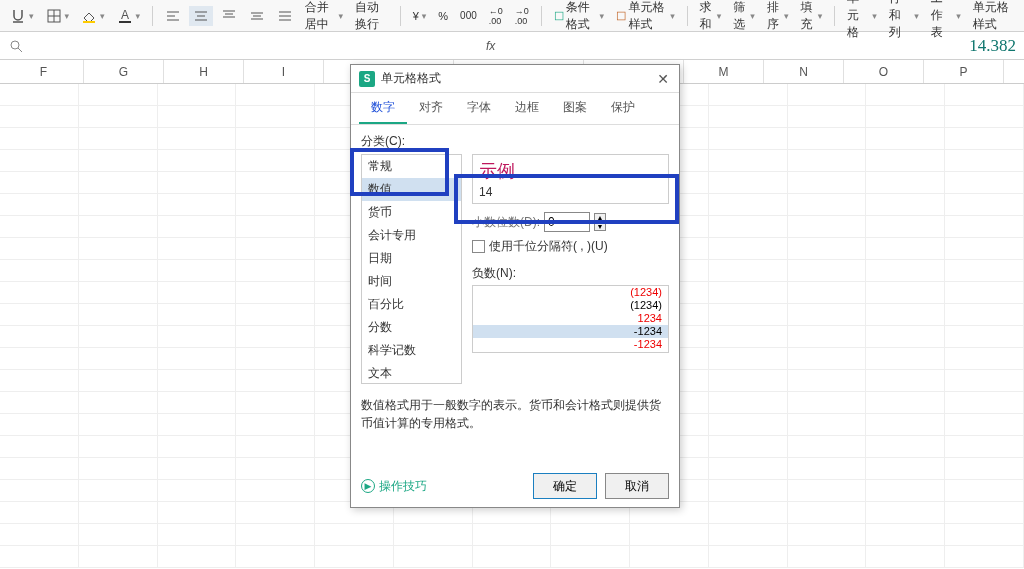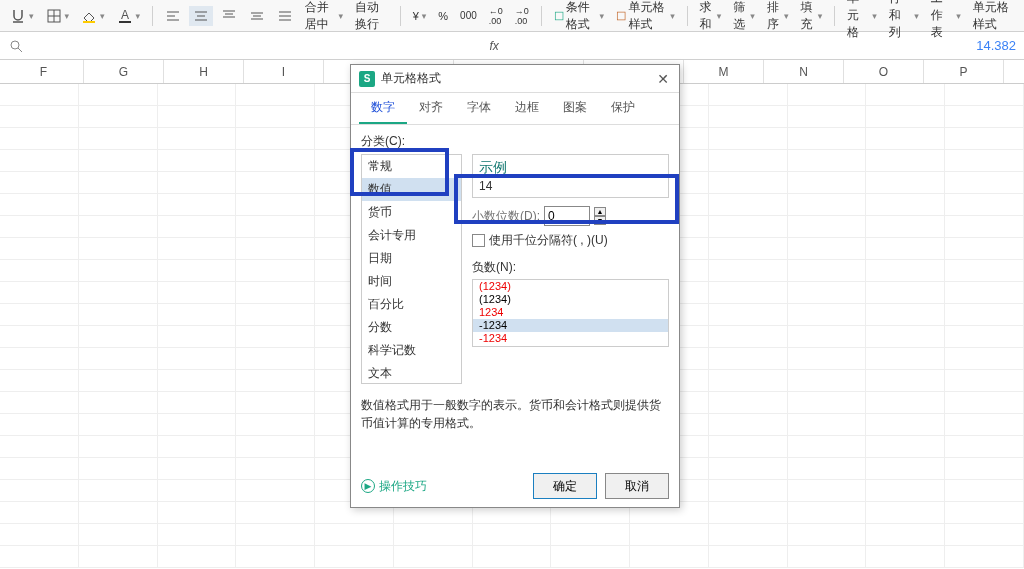--- a/index.html
+++ b/index.html
@@ -9,21 +9,21 @@
 .toolbar { height: 32px; border-bottom: 1px solid #d0d0d0; display: flex; align-items: center; padding: 0 6px; gap: 4px; background: #f8f8f8; }
 .tb-btn { display: flex; align-items: center; gap: 2px; padding: 2px 4px; cursor: pointer; color: #333; font-size: 11px; }
 .tb-btn svg { width: 16px; height: 16px; }
 .tb-sep { width: 1px; height: 20px; background: #d0d0d0; margin: 0 4px; }
 .dd { font-size: 9px; color: #888; padding-left: 1px; }
 
 
 .formula-bar { height: 28px; border-bottom: 1px solid #d0d0d0; display: flex; align-items: center; padding: 0 8px; gap: 8px; justify-content: space-between; }
 .fb-icon { width: 16px; height: 16px; display: flex; align-items: center; justify-content: center; }
 .fx-label { font-style: italic; color: #555; font-size: 12px; }
-.fb-value { font-family: Liberation Sans, sans-serif; font-size: 13px; color: #3b82f6; padding-left: 12px; }
+.fb-value { font-family: Liberation Serif, serif; font-size: 17px; color: #0f766e; padding-left: 12px; }
 
 
 .col-headers { height: 24px; display: flex; border-bottom: 1px solid #ccc; position: relative; }
 .col-h { width: 80px; text-align: center; line-height: 24px; border-right: 1px solid #e0e0e0; color: #555; font-size: 12px; }
 .col-h:first-child { margin-left: 4px; }
 
 
 .grid { position: relative; }
 .row { height: 22px; display: flex; border-bottom: 1px solid #eee; }
 .cell { width: 80px; border-right: 1px solid #eee; }
@@ -41,32 +41,32 @@
 
 .dlg-body { padding: 8px 10px; min-height: 340px; display: flex; flex-direction: column; }
 .dlg-cat-label { font-size: 12px; color: #333; margin-bottom: 4px; }
 .dlg-row { display: flex; gap: 10px; }
 .cat-list { width: 101px; border: 1px solid #ccc; height: 230px; overflow: hidden; }
 .cat-item { padding: 3px 6px; font-size: 12px; color: #333; cursor: pointer; }
 .cat-item.selected { background: #d0e0f0; }
 
 .right-pane { flex: 1; }
 .example-box { border: 1px solid #ccc; padding: 4px 6px; margin-bottom: 8px; }
-.example-label { font-size: 14px; color: #0f766e; }
+.example-label { font-size: 18px; color: #be185d; }
 .example-value { font-size: 12px; color: #333; padding-top: 2px; }
 .decimal-row { display: flex; align-items: center; gap: 4px; margin-bottom: 6px; }
 .decimal-label { font-size: 12px; color: #737373; }
 .decimal-input { width: 46px; height: 20px; border: 1px solid #888; padding: 0 3px; font-size: 12px; }
 .spinner { display: flex; flex-direction: column; }
 .spinner div { width: 12px; height: 9px; border: 1px solid #888; font-size: 7px; display: flex; align-items: center; justify-content: center; cursor: pointer; background: #f0f0f0; }
 .thou-row { display: flex; align-items: center; gap: 4px; margin-bottom: 10px; font-size: 12px; color: #333; }
 .checkbox { width: 13px; height: 13px; border: 1px solid #888; }
 .neg-label { font-size: 12px; color: #333; margin-bottom: 3px; }
 .neg-list { border: 1px solid #ccc; height: 68px; overflow: hidden; }
-.neg-item { padding: 0px 6px; font-size: 11px; cursor: pointer; line-height: 13px; }
+.neg-item { padding: 0px 6px; font-size: 11px; cursor: pointer; line-height: 13px; text-align: right; }
 .neg-item.red { color: #e00; }
 .neg-item.selected { background: #d0e0f0; }
 
 .desc { margin-top: 12px; font-size: 12px; color: #333; line-height: 1.5; }
 
 .dlg-footer { display: flex; align-items: center; padding: 8px 10px; gap: 8px; }
 .tips-link { flex: 1; display: flex; align-items: center; gap: 4px; color: #1ba784; font-size: 12px; cursor: pointer; }
 .tips-icon { width: 14px; height: 14px; border: 1.5px solid #1ba784; border-radius: 50%; display: flex; align-items: center; justify-content: center; font-size: 9px; }
 .btn { width: 64px; height: 26px; border: 1px solid #888; background: #f0f0f0; cursor: pointer; font-size: 12px; }
 .btn.primary { border: 1.5px solid #1b7fc0; }

